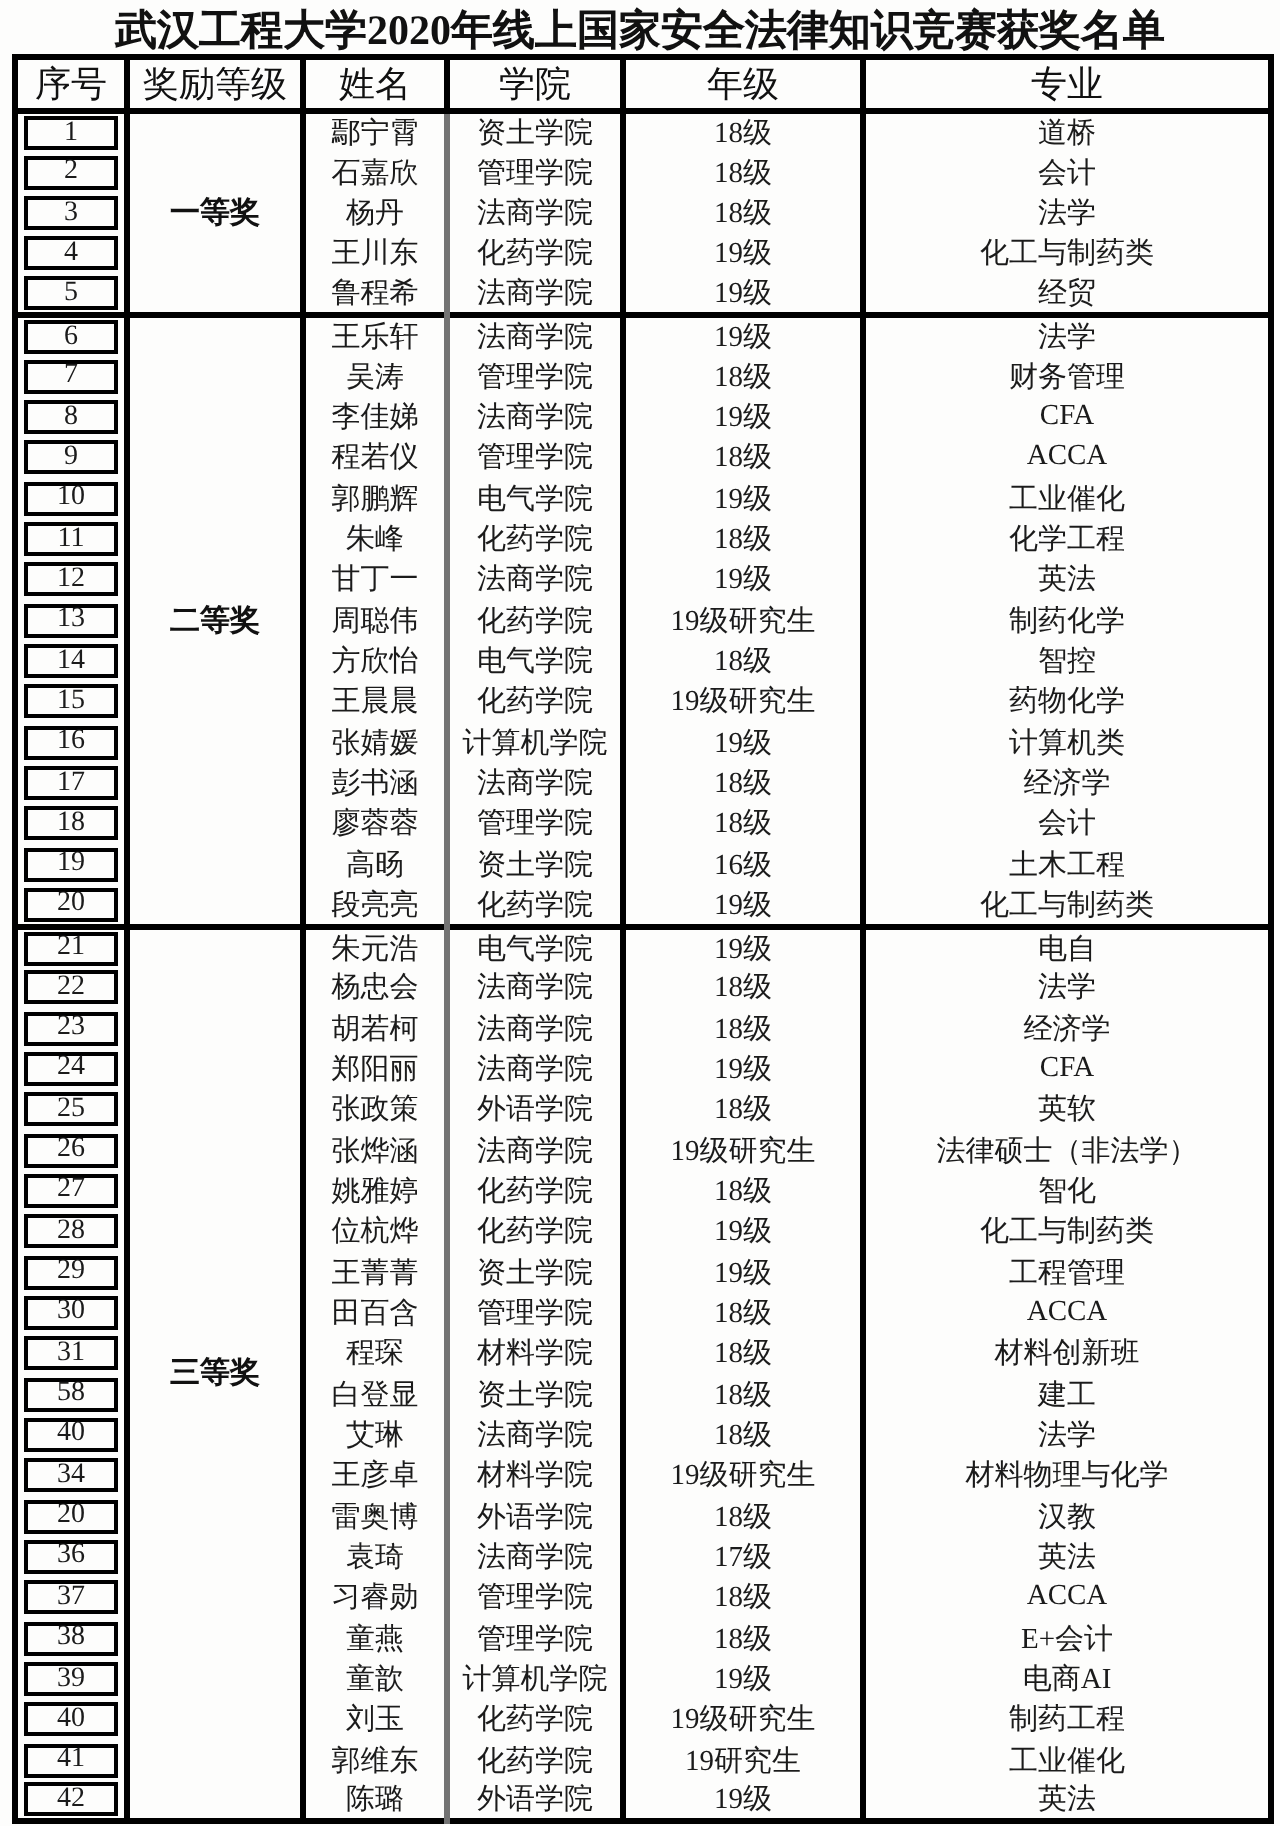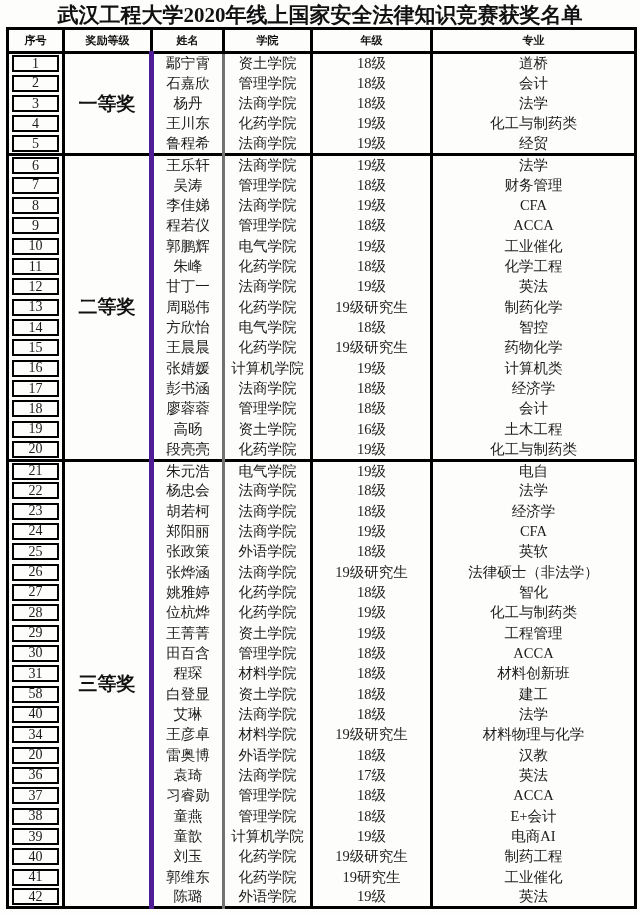--- a/index.html
+++ b/index.html
@@ -35,44 +35,44 @@
   th, td {
     padding: 0;
     text-align: center;
     vertical-align: middle;
     overflow: hidden;
     white-space: nowrap;
   }
   thead tr { height: 24px; }
   th {
     border: 3px solid #000;
-    font-size: 11px;
-    font-weight: bold;
+    font-size: 18px;
+    font-weight: normal;
     color: #111;
   }
   tbody tr { height: 20.35px; }
   tbody td { font-size: 14.5px; }
   
   td.col-no { border: none; }
   .no-box {
     height: 17px;
     margin: 1px 3px 1px 3px;
     border: 2px solid #000;
     display: flex;
     align-items: center;
     justify-content: center;
     font-size: 14px;
   }
   td.col-award {
     border: 3px solid #000;
     font-weight: bold;
-    font-size: 19px;
+    font-size: 15px;
     color: #111;
   }
-  td.col-name    { border-left: 5px solid #4c1d95; text-align: center; }
+  td.col-name    { border-left: 3px solid #4c1d95; text-align: center; }
   td.col-college { border-left: 3px solid #737373; border-right: 3px solid #000; }
   td.col-grade   { border-right: 3px solid #000; }
   td.col-major   { }
   
   tbody tr.group-first td { border-top: 3px solid #000; }
 </style>
 </head>
 <body>
 
 <div class="page">

